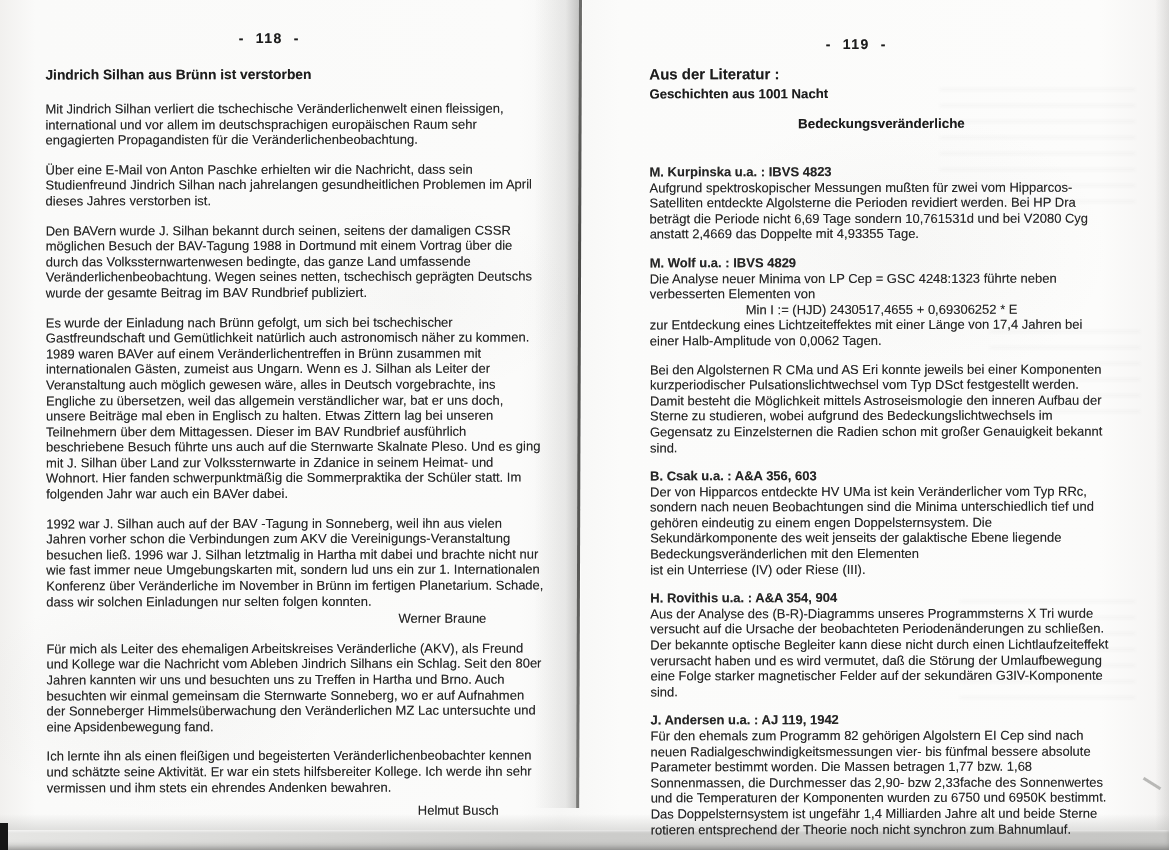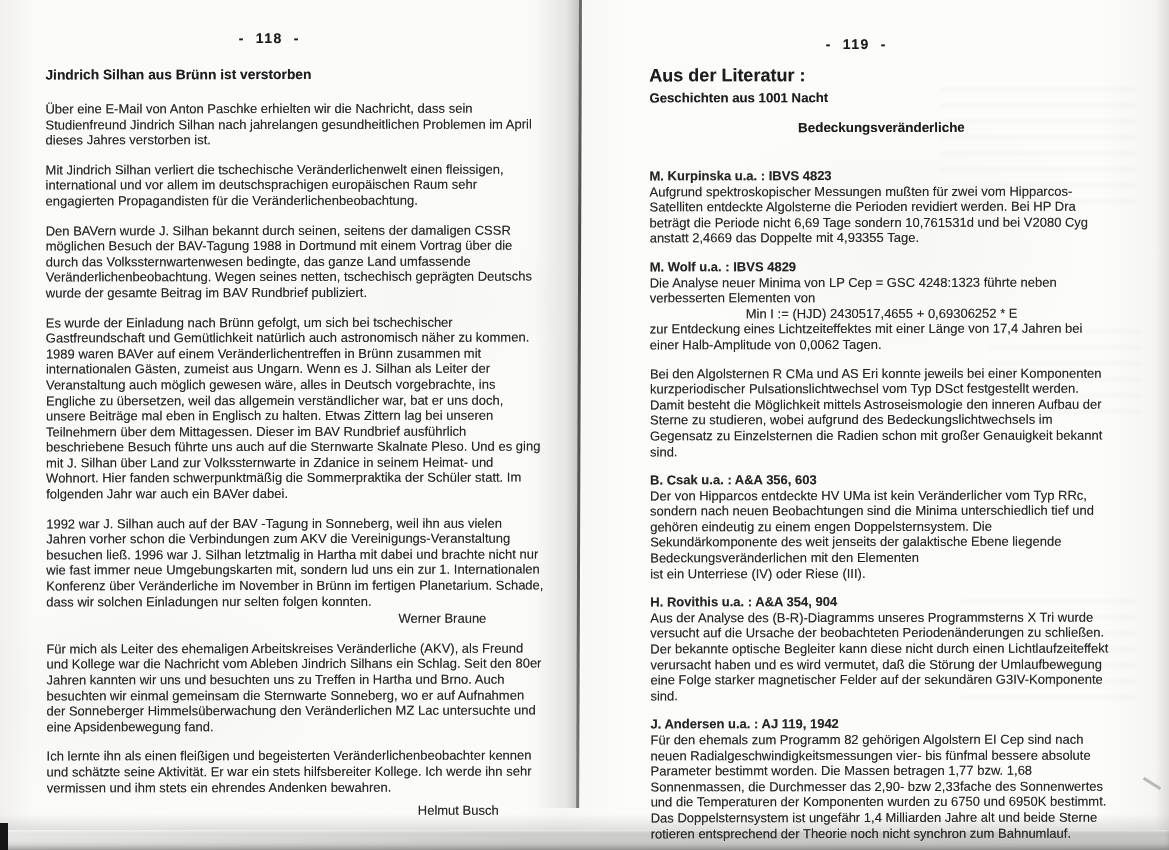--- a/index.html
+++ b/index.html
@@ -75,21 +75,21 @@
     text-align:left; font-weight:bold; font-size:13.8px; color:#1c1c1c;
     margin-top:21px; margin-bottom:19px;
   }
   .para {
     font-size:13px; line-height:15.6px; margin:0 0 14px 0; color:#262626;
   }
   .sig { font-size:13px; line-height:15.6px; text-align:right; color:#262626; }
   .sig.s1 { padding-right:58px; margin:1px 0 14px 0; }
   .sig.s2 { padding-right:46px; margin-top:8px; }
 
-  .lit-heading  { font-weight:bold; font-size:18px;   color:#1c1c1c; margin-top:13px; }
+  .lit-heading  { font-weight:bold; font-size:15px;   color:#1c1c1c; margin-top:13px; }
   .lit-subhead  { font-weight:bold; font-size:13.2px; color:#1c1c1c; margin-top:4px; }
   .lit-section  { font-weight:bold; font-size:13.4px; color:#1c1c1c; text-align:center; margin:15px 0 33px 0; }
 
   .entry { margin-bottom:13px; }
   .entry-ref  { font-size:13px; line-height:15.6px; color:#262626;font-weight:bold; }
   .entry-body { font-size:13px; line-height:15.6px; color:#262626; }
   .entry-formula { font-size:13px; line-height:15.6px; color:#262626; padding-left:96px; }
 </style>
 </head>
 <body>
@@ -98,22 +98,22 @@
 
   <div class="texture"></div>
   <div class="bleed b1"></div>
   <div class="bleed b2"></div>
   <div class="bleed b3"></div>
 
   <div class="page-col left">
     <div class="pgnum fuzz">-  118  -</div>
     <div class="obit-title fuzz">Jindrich Silhan aus Brünn ist verstorben</div>
 
+    <p class="para fuzz">Mit Jindrich Silhan verliert die tschechische Veränderlichenwelt einen fleissigen, international und vor allem im deutschsprachigen europäischen Raum sehr engagierten Propagandisten für die Veränderlichenbeobachtung.</p>
     <p class="para fuzz">Über eine E-Mail von Anton Paschke erhielten wir die Nachricht, dass sein Studienfreund Jindrich Silhan nach jahrelangen gesundheitlichen Problemen im April dieses Jahres verstorben ist.</p>
-    <p class="para fuzz">Mit Jindrich Silhan verliert die tschechische Veränderlichenwelt einen fleissigen, international und vor allem im deutschsprachigen europäischen Raum sehr engagierten Propagandisten für die Veränderlichenbeobachtung.</p>
     <p class="para fuzz">Den BAVern wurde J. Silhan bekannt durch seinen, seitens der damaligen CSSR möglichen Besuch der BAV-Tagung 1988 in Dortmund mit einem Vortrag über die durch das Volkssternwartenwesen bedingte, das ganze Land umfassende Veränderlichenbeobachtung. Wegen seines netten, tschechisch geprägten Deutschs wurde der gesamte Beitrag im BAV Rundbrief publiziert.</p>
     <p class="para fuzz">Es wurde der Einladung nach Brünn gefolgt, um sich bei tschechischer Gastfreundschaft und Gemütlichkeit natürlich auch astronomisch näher zu kommen. 1989 waren BAVer auf einem Veränderlichentreffen in Brünn zusammen mit internationalen Gästen, zumeist aus Ungarn. Wenn es J. Silhan als Leiter der Veranstaltung auch möglich gewesen wäre, alles in Deutsch vorgebrachte, ins Engliche zu übersetzen, weil das allgemein verständlicher war, bat er uns doch, unsere Beiträge mal eben in Englisch zu halten. Etwas Zittern lag bei unseren Teilnehmern über dem Mittagessen. Dieser im BAV Rundbrief ausführlich beschriebene Besuch führte uns auch auf die Sternwarte Skalnate Pleso. Und es ging mit J. Silhan über Land zur Volkssternwarte in Zdanice in seinem Heimat- und Wohnort. Hier fanden schwerpunktmäßig die Sommerpraktika der Schüler statt. Im folgenden Jahr war auch ein BAVer dabei.</p>
     <p class="para fuzz" style="margin-bottom:2px">1992 war J. Silhan auch auf der BAV -Tagung in Sonneberg, weil ihn aus vielen Jahren vorher schon die Verbindungen zum AKV die Vereinigungs-Veranstaltung besuchen ließ. 1996 war J. Silhan letztmalig in Hartha mit dabei und brachte nicht nur wie fast immer neue Umgebungskarten mit, sondern lud uns ein zur 1. Internationalen Konferenz über Veränderliche im November in Brünn im fertigen Planetarium. Schade, dass wir solchen Einladungen nur selten folgen konnten.</p>
     <div class="sig s1 fuzz">Werner Braune</div>
     <p class="para fuzz">Für mich als Leiter des ehemaligen Arbeitskreises Veränderliche (AKV), als Freund und Kollege war die Nachricht vom Ableben Jindrich Silhans ein Schlag. Seit den 80er Jahren kannten wir uns und besuchten uns zu Treffen in Hartha und Brno. Auch besuchten wir einmal gemeinsam die Sternwarte Sonneberg, wo er auf Aufnahmen der Sonneberger Himmelsüberwachung den Veränderlichen MZ Lac untersuchte und eine Apsidenbewegung fand.</p>
     <p class="para fuzz" style="margin-bottom:2px">Ich lernte ihn als einen fleißigen und begeisterten Veränderlichenbeobachter kennen und schätzte seine Aktivität. Er war ein stets hilfsbereiter Kollege. Ich werde ihn sehr vermissen und ihm stets ein ehrendes Andenken bewahren.</p>
     <div class="sig s2 fuzz">Helmut Busch</div>
   </div>
 
   <div class="page-col right">

